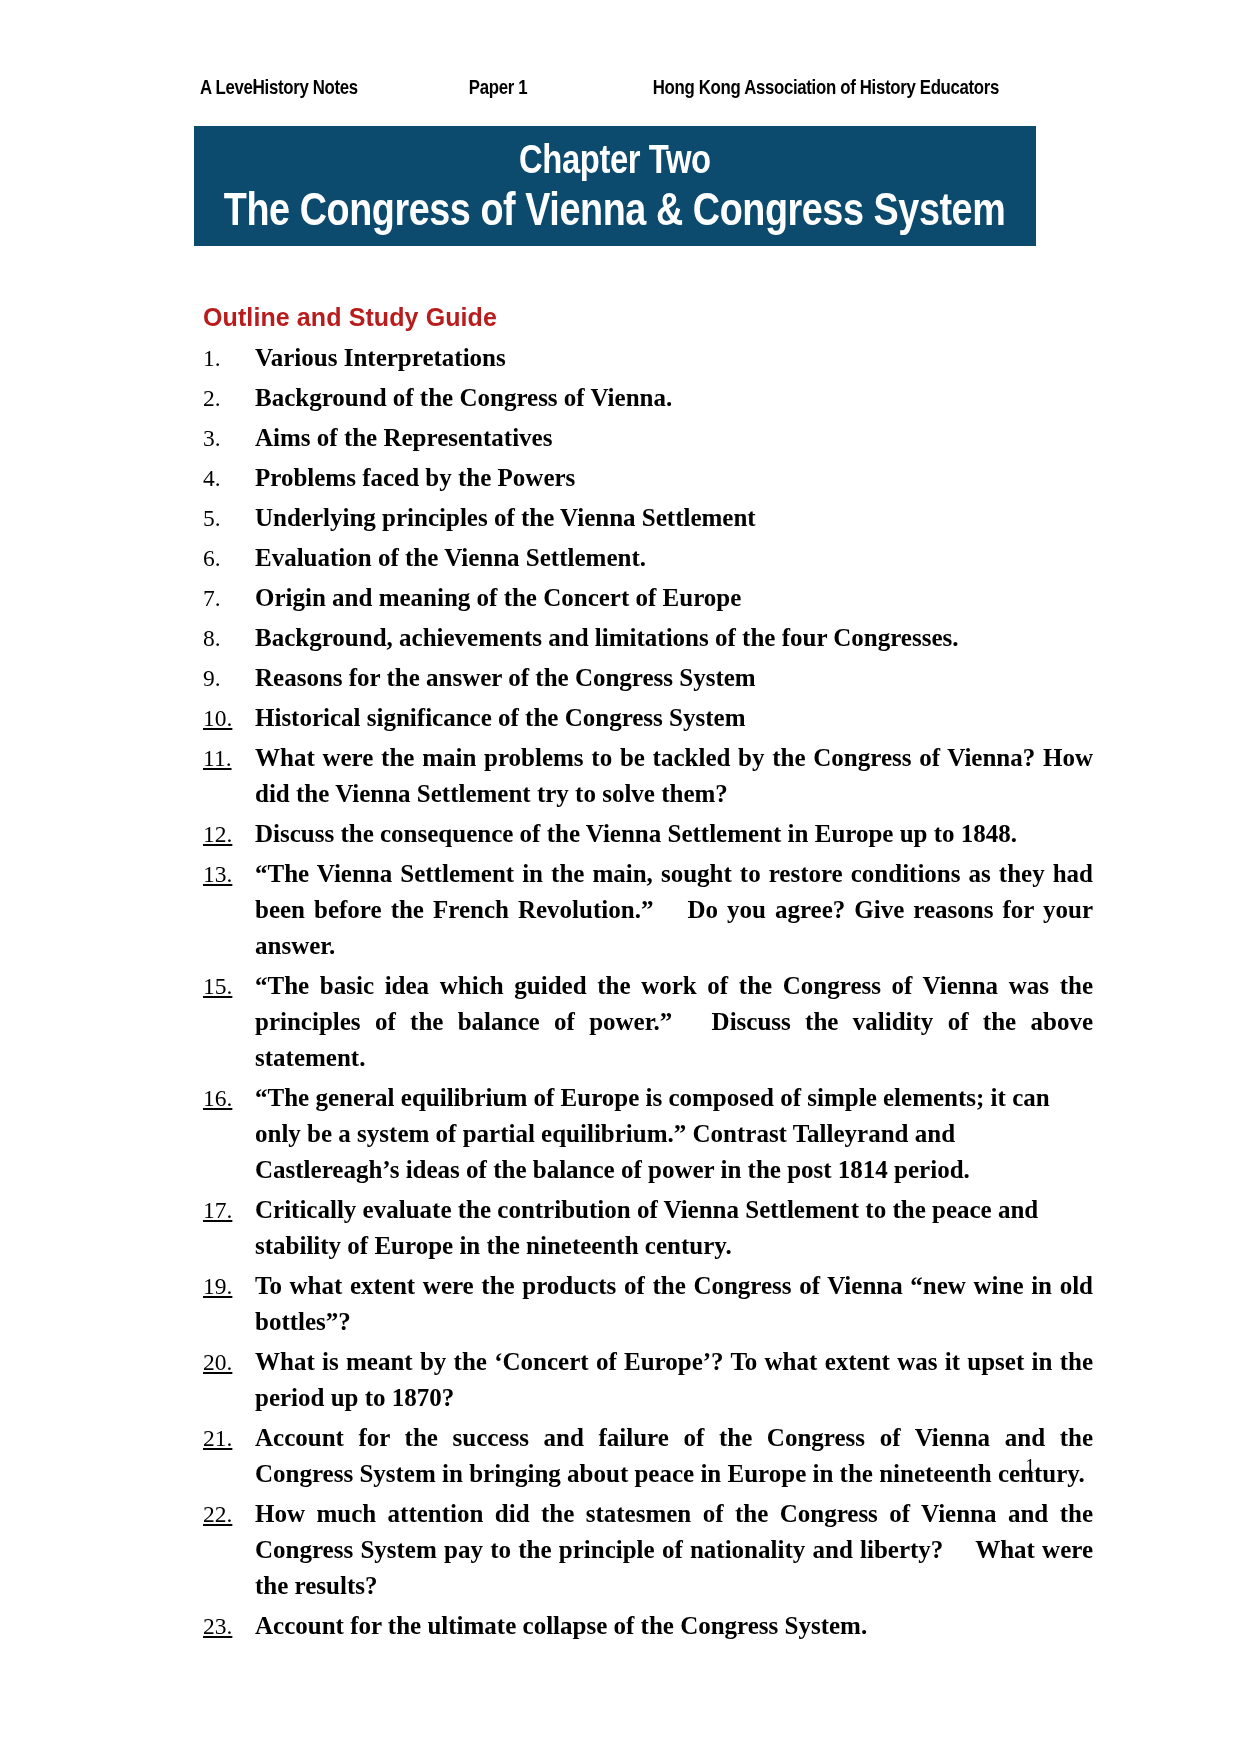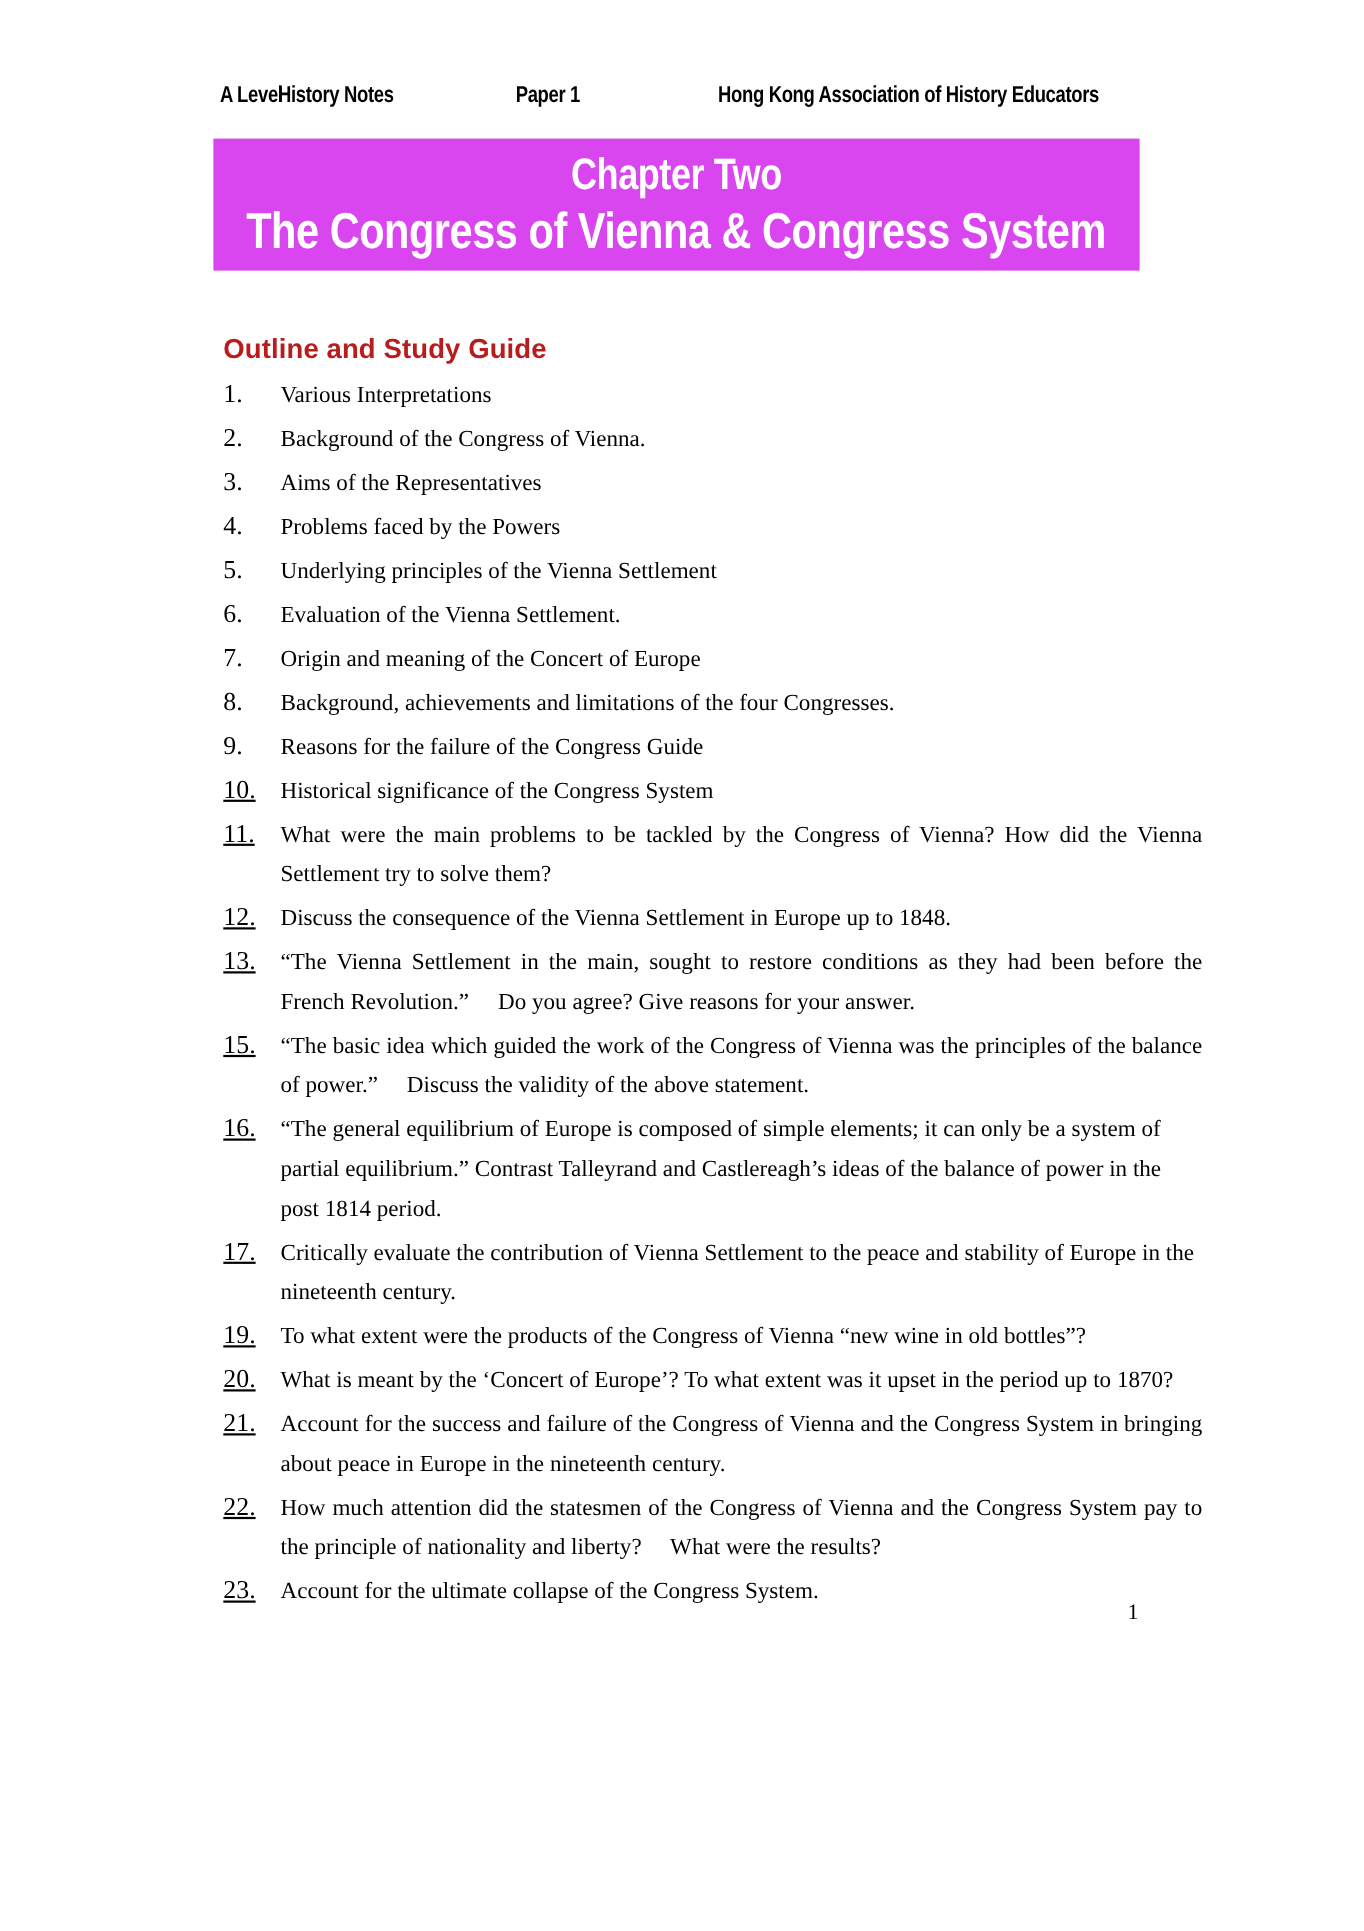--- a/index.html
+++ b/index.html
@@ -40,21 +40,21 @@
   .hdr-paper   { width: 230px; flex: 0 0 auto; }
   .hdr-assoc   { flex: 0 0 auto; }
 
   
   .title-banner {
     position: absolute;
     top: 126px;
     left: 194px;
     width: 842px;
     height: 120px;
-    background: #d946ef;
+    background: #0c4a6e;
     color: #ffffff;
     display: flex;
     flex-direction: column;
     align-items: center;
     justify-content: center;
     overflow: hidden;
   }
   .title-line {
     font-family: "Liberation Sans Narrow", "Liberation Sans", sans-serif;
     font-weight: bold;
@@ -98,23 +98,24 @@
     width: 52px;
     text-align: left;
     font-size: 23.5px;
     line-height: 36px;
   }
   .item-number.wide { width: 52px; text-decoration: underline; }
   .item-text {
     flex: 1 1 auto;
     text-align: justify;
     text-justify: inter-word;
-    font-size: 21px;
+    font-size: 25px;
     line-height: 36px;
     hyphens: none;
+    font-weight: bold;
   }
   .item-text.nojust { text-align: left; }
 
   
   .page-number {
     position: absolute;
     top: 1455px;
     left: 0;
     width: 1035px;
     text-align: right;
@@ -178,21 +179,21 @@
       <span class="item-text nojust">Origin and meaning of the Concert of Europe</span>
     </div>
 
     <div class="outline-item">
       <span class="item-number">8.</span>
       <span class="item-text nojust">Background, achievements and limitations of the four Congresses.</span>
     </div>
 
     <div class="outline-item">
       <span class="item-number">9.</span>
-      <span class="item-text nojust">Reasons for the failure of the Congress Guide</span>
+      <span class="item-text nojust">Reasons for the answer of the Congress System</span>
     </div>
 
     <div class="outline-item">
       <span class="item-number wide">10.</span>
       <span class="item-text nojust">Historical significance of the Congress System</span>
     </div>
 
     <div class="outline-item">
       <span class="item-number wide">11.</span>
       <span class="item-text">What were the main problems to be tackled by the Congress of Vienna? How did the Vienna Settlement try to solve them?</span>

